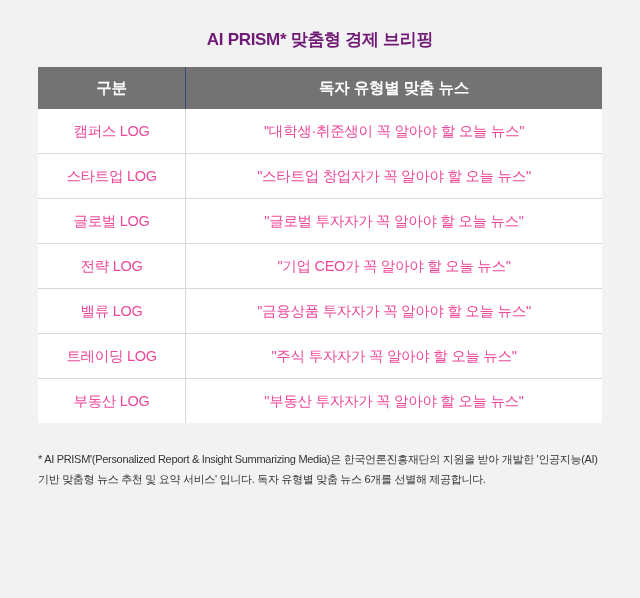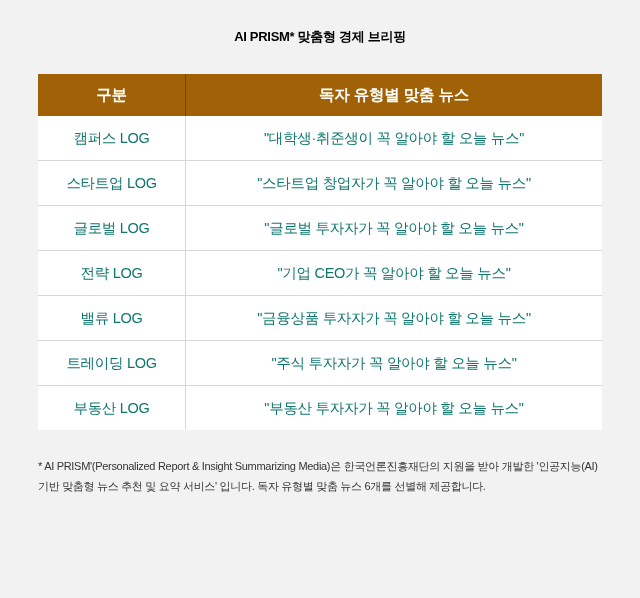--- a/index.html
+++ b/index.html
@@ -17,50 +17,50 @@
   .page {
     width: 640px;
     height: 598px;
     box-sizing: border-box;
     background: #f2f2f2;
     padding: 0 38px;
     position: relative;
   }
   .title {
     text-align: center;
-    font-size: 13px;
+    font-size: 17px;
     font-weight: bold;
-    color: #000000;
+    color: #701a75;
     letter-spacing: -0.3px;
     padding-top: 28px;
-    padding-bottom: 28px;
+    padding-bottom: 16px;
   }
   table.brief {
     width: 100%;
     border-collapse: collapse;
     table-layout: fixed;
     background: #ffffff;
   }
   table.brief th {
-    background: #a16207;
+    background: #737373;
     color: #ffffff;
     font-size: 15.5px;
     font-weight: bold;
     height: 40px;
     letter-spacing: -0.2px;
     border-right: 1px solid #3a4a78;
   }
   table.brief th:last-child {
     border-right: none;
   }
   table.brief td {
     height: 42px;
     font-size: 14.5px;
     text-align: center;
-    color: #0f766e;
+    color: #ec4899;
     letter-spacing: -0.3px;
     border-bottom: 1px solid #d8d8d8;
     border-right: 1px solid #d8d8d8;
     background: #ffffff;
   }
   table.brief td:last-child {
     border-right: none;
   }
   table.brief tr:last-child td {
     border-bottom: none;

